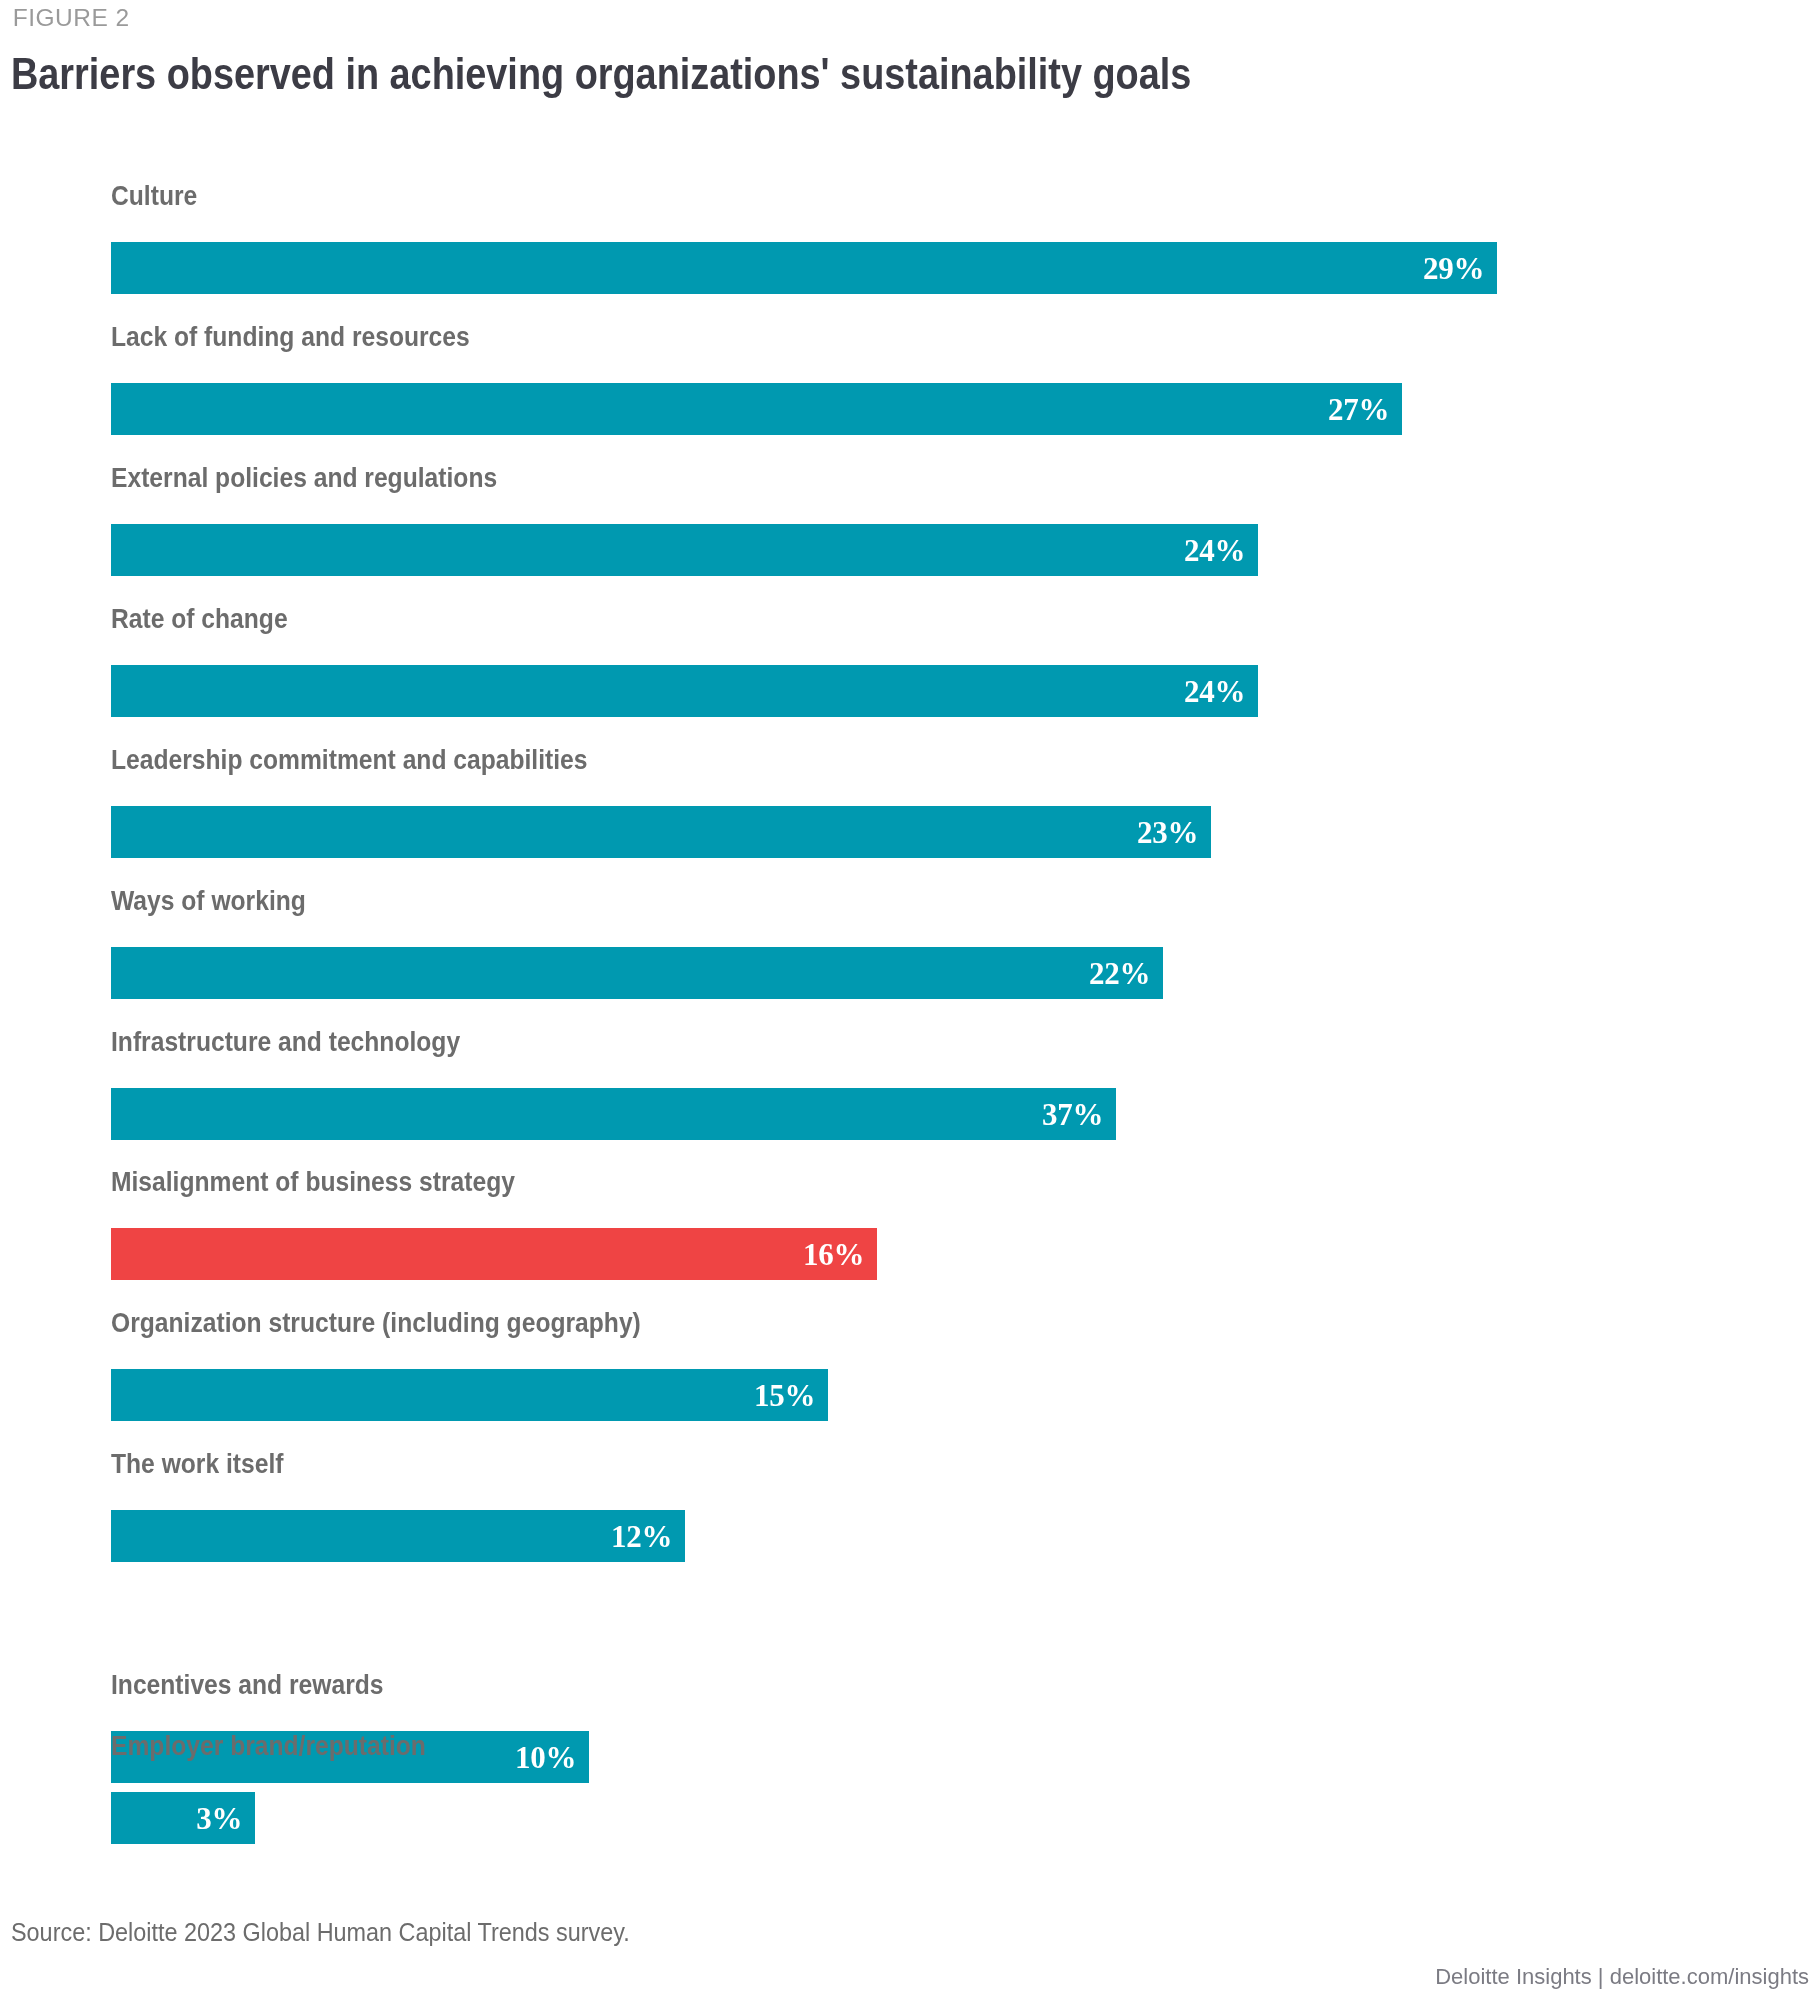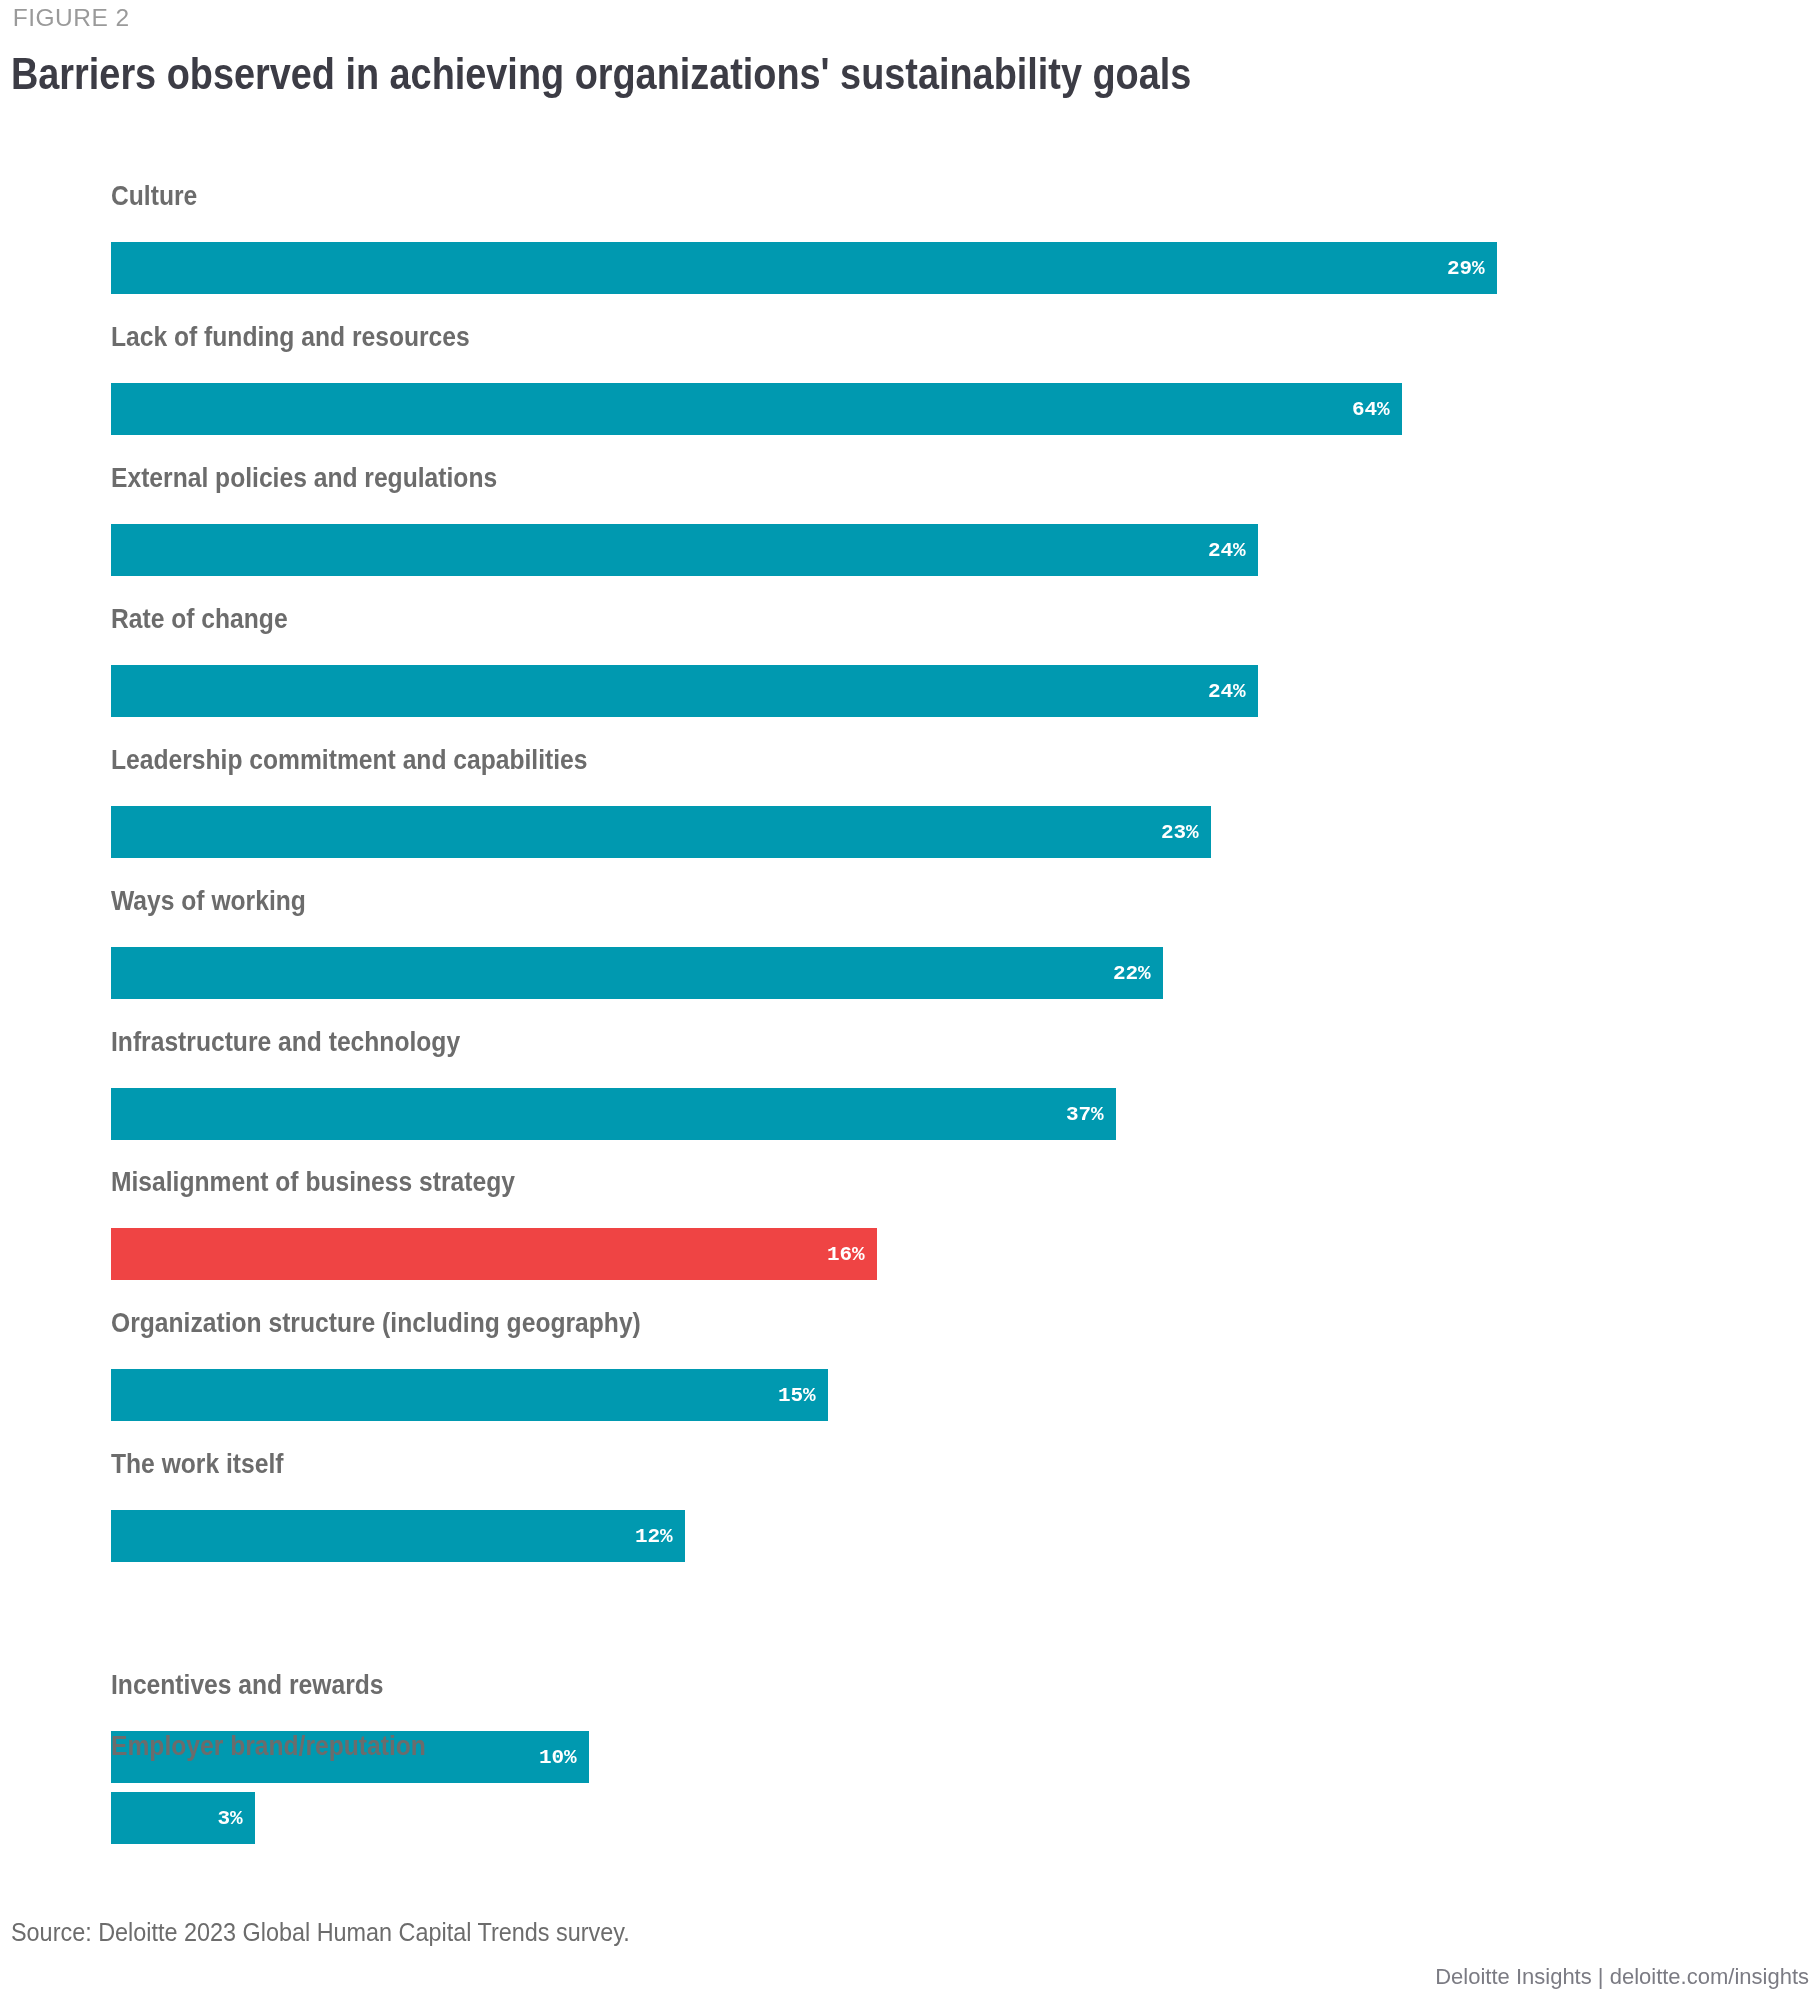--- a/index.html
+++ b/index.html
@@ -91,24 +91,24 @@
     height: 52px;
     background: #0099b0;
     display: flex;
     align-items: center;
     justify-content: flex-end;
     box-sizing: border-box;
     padding-right: 12.7px;
   }
 
   .bar-value {
-    font-size: 21px;
+    font-size: 31px;
     font-weight: 700;
     color: #ffffff;
-    font-family: Liberation Mono, monospace;
+    font-family: Liberation Serif, serif;
     letter-spacing: -0.2px;
     white-space: nowrap;
     line-height: 1;
   }
 
   
   .source-note {
     position: absolute;
     left: 11px;
     top: 1917px;
@@ -149,21 +149,21 @@
         <div class="bar-track">
           <div class="bar-fill" style="width: 1386px; background: rgb(0, 153, 176);">
             <span class="bar-value">29%</span>
           </div>
         </div>
       </div>
       <div class="bar-group" style="top: 141px; text-align: right;">
         <div class="bar-label">Lack of funding and resources</div>
         <div class="bar-track">
           <div class="bar-fill" style="width: 1291px; background: rgb(0, 153, 176);">
-            <span class="bar-value">64%</span>
+            <span class="bar-value">27%</span>
           </div>
         </div>
       </div>
       <div class="bar-group" style="top: 282px;">
         <div class="bar-label">External policies and regulations</div>
         <div class="bar-track">
           <div class="bar-fill" style="width: 1147px; background: rgb(0, 153, 176);">
             <span class="bar-value">24%</span>
           </div>
         </div>

